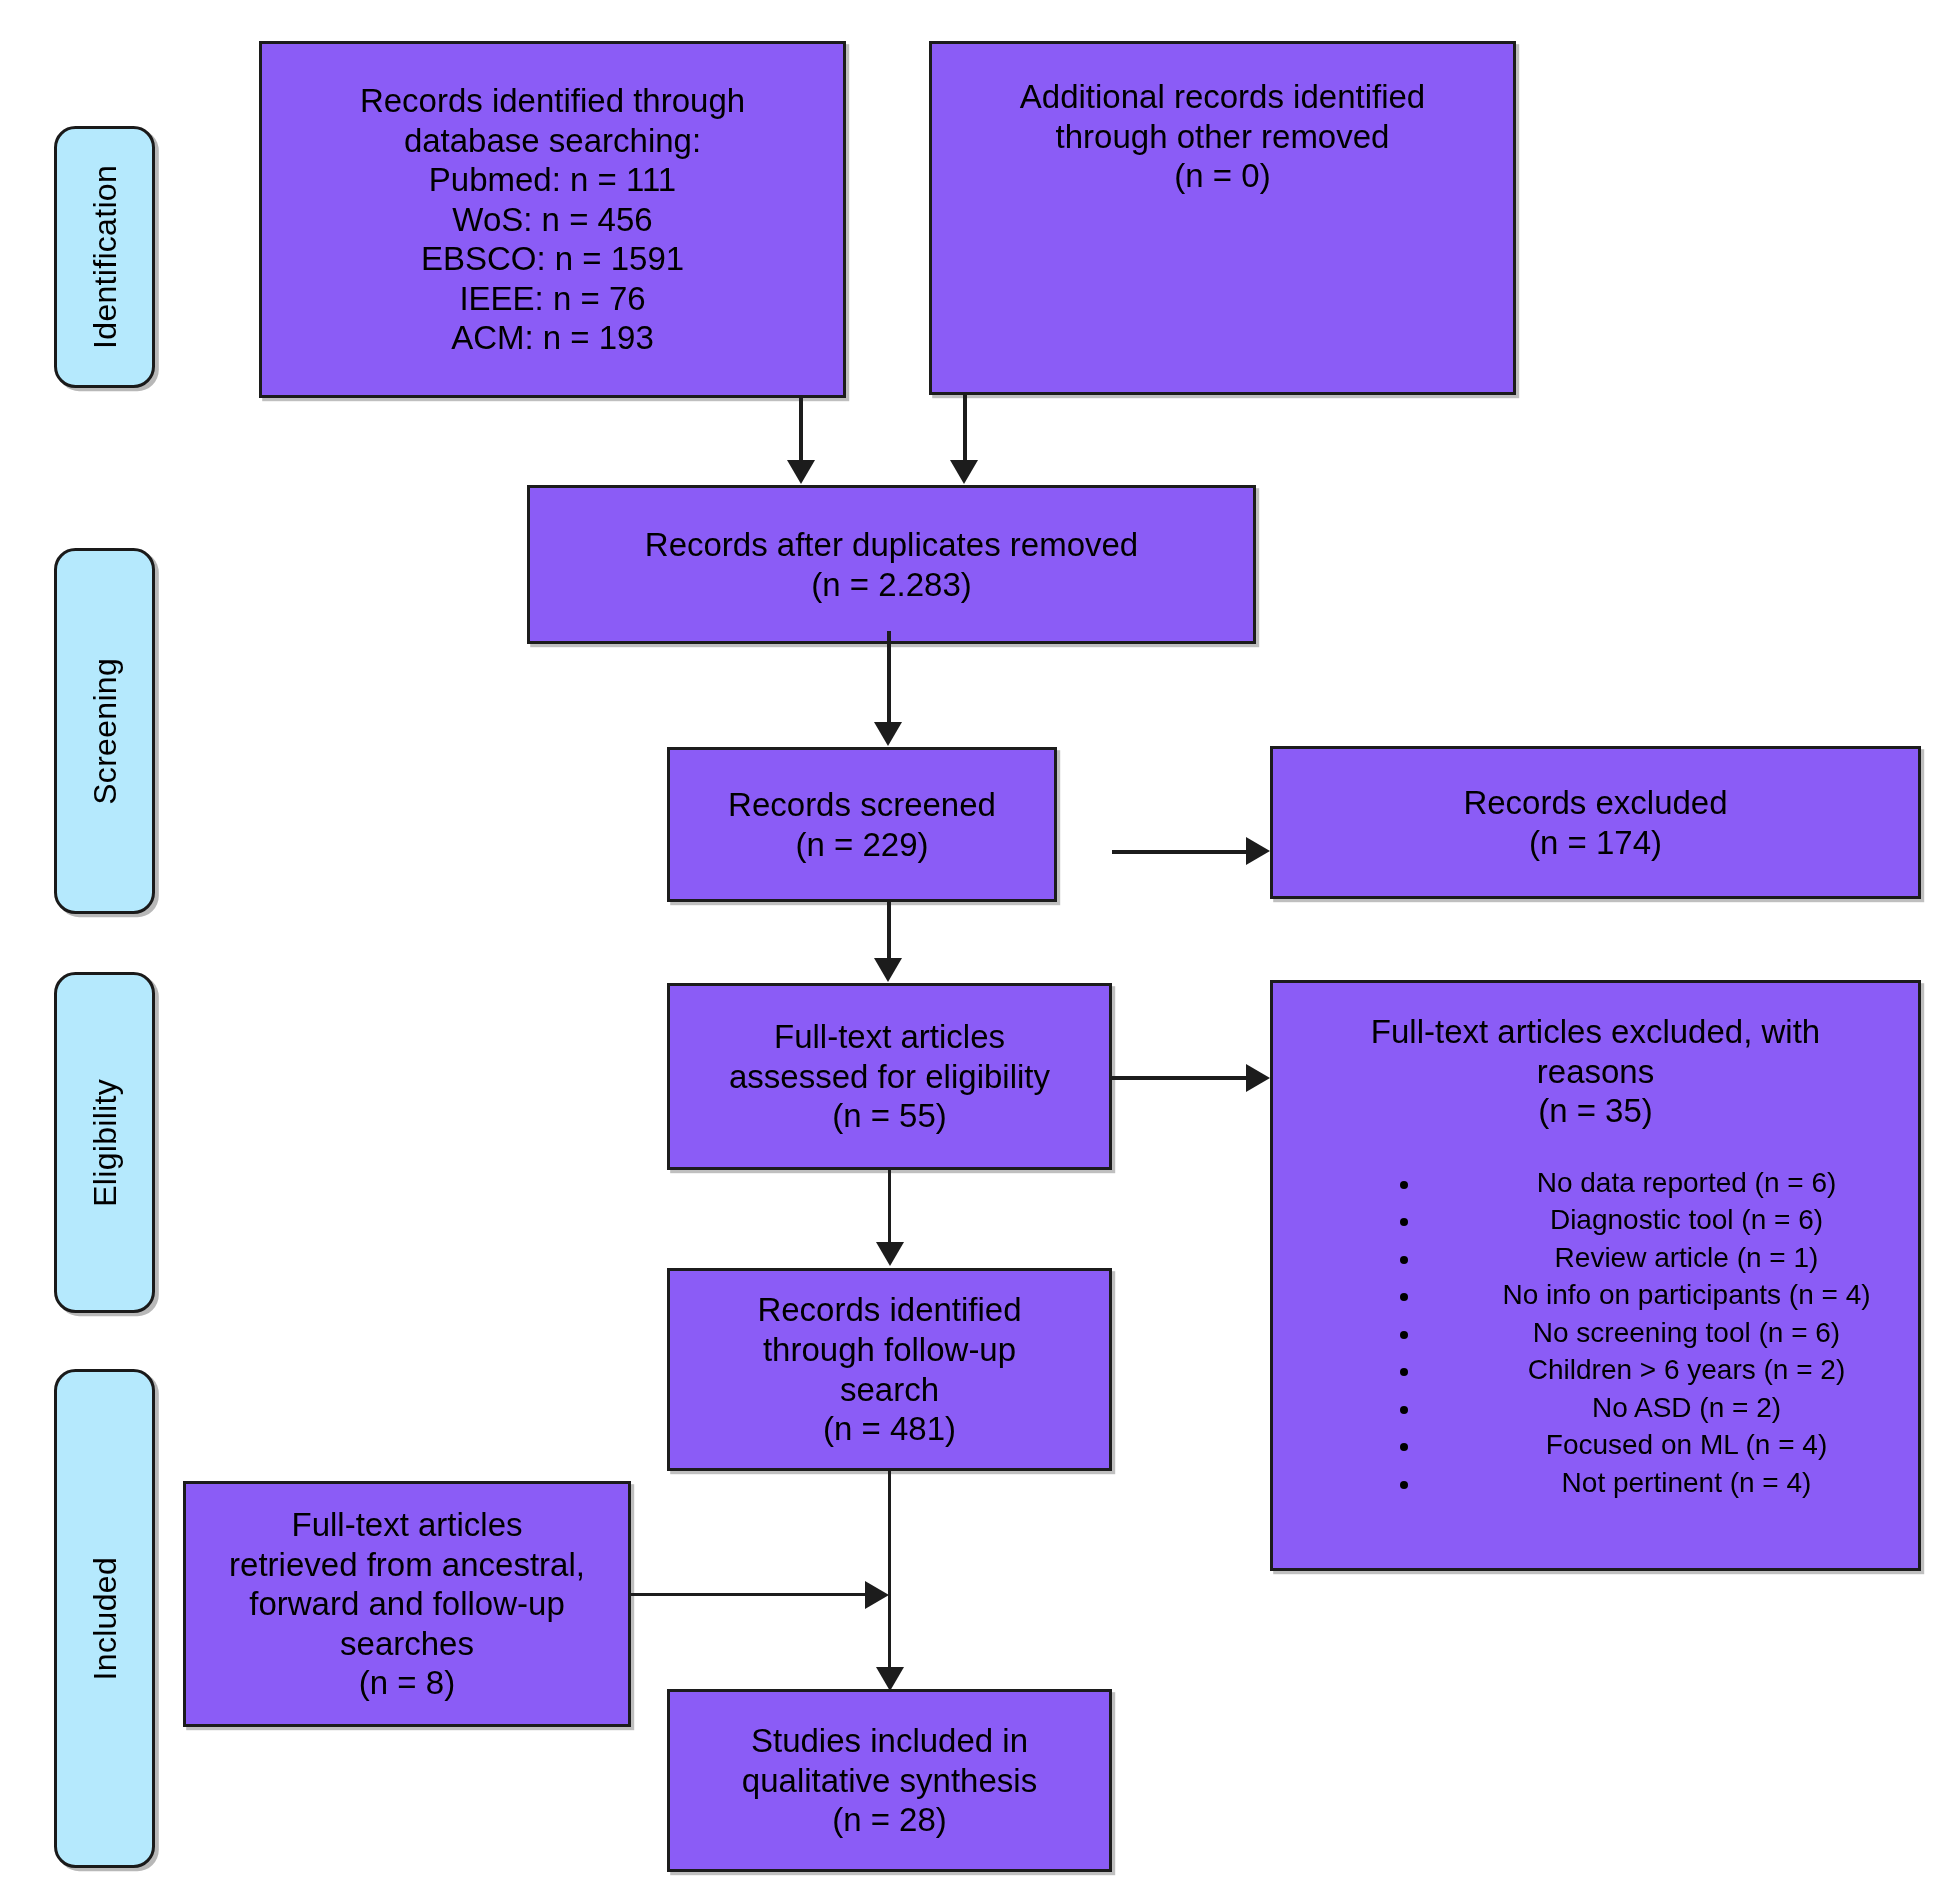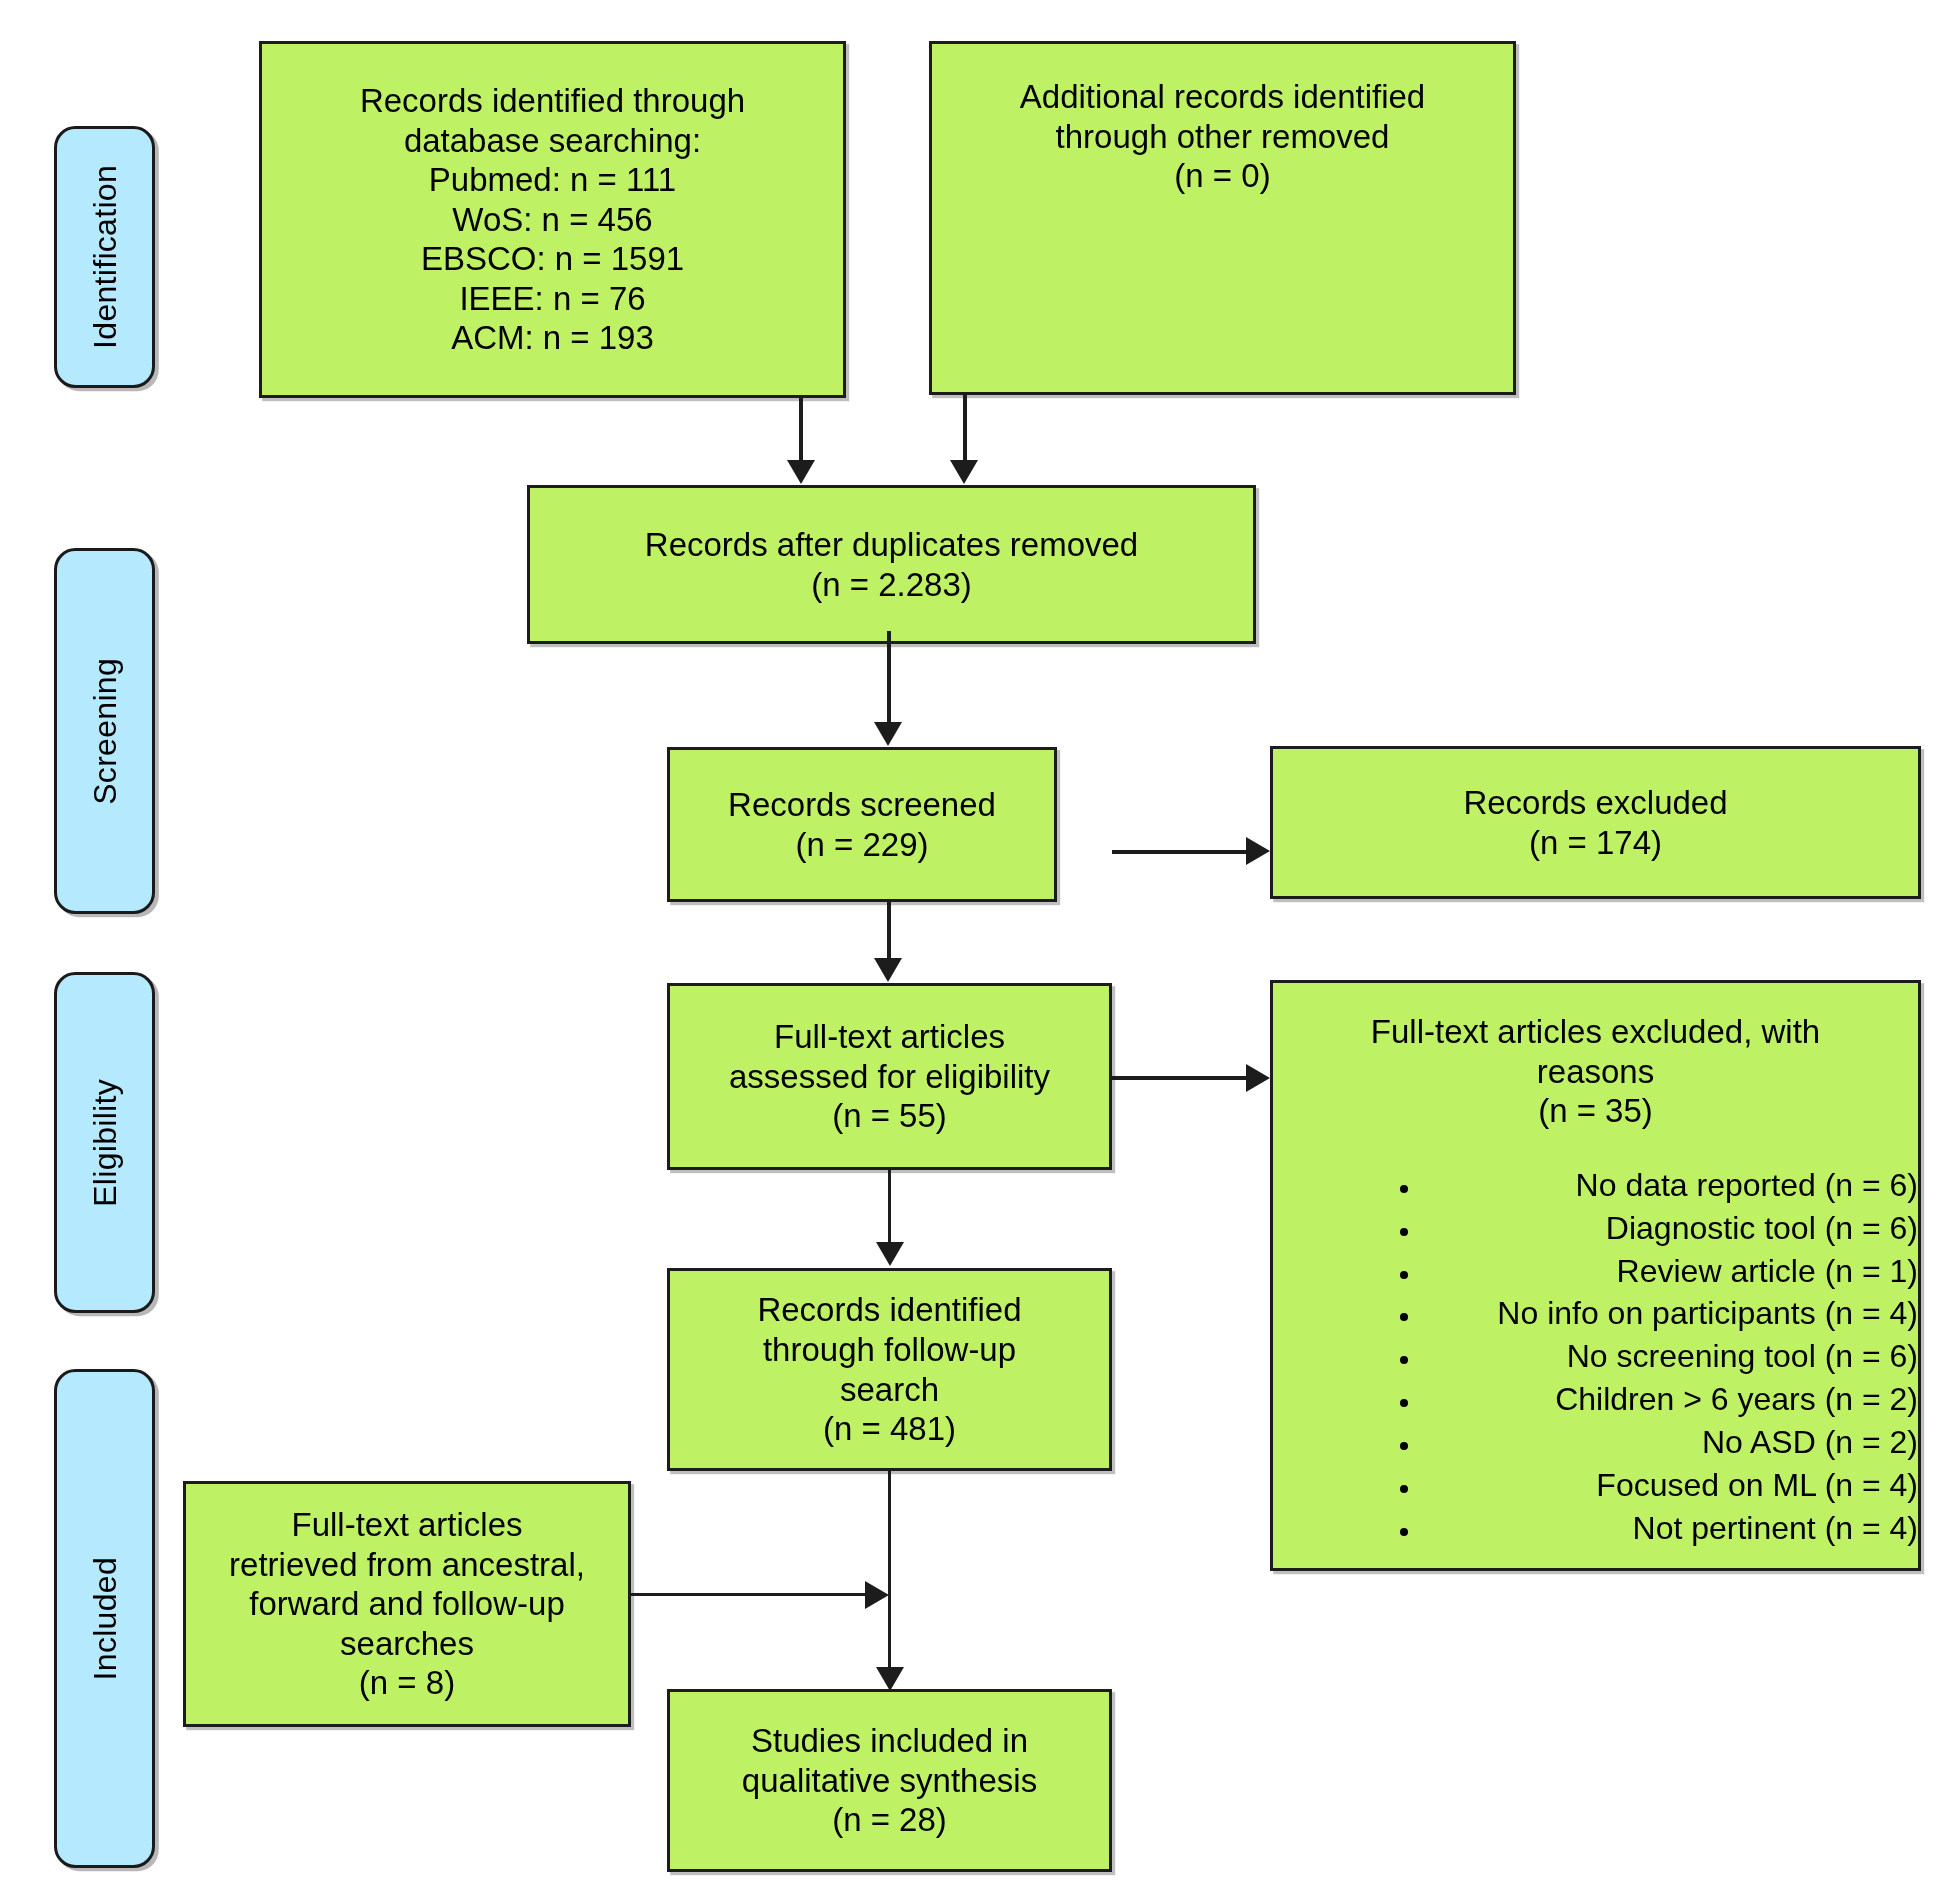--- a/index.html
+++ b/index.html
@@ -34,21 +34,21 @@
     font-size: 32px;
     color: #000;
     letter-spacing: 0.3px;
     white-space: nowrap;
     line-height: 1;
   }
 
   
   .box {
     position: absolute;
-    background: #bef264;
+    background: #8b5cf6;
     border: 3.2px solid #1c1c1c;
     display: flex;
     flex-direction: column;
     align-items: center;
     justify-content: center;
     text-align: center;
     box-shadow: 3.2px 3.2px 0 rgba(25,25,25,0.28);
   }
   .box .line {
     font-size: 33px;
@@ -68,25 +68,25 @@
     text-align: center;
     padding: 0 25px;
   }
   .reasons .head .line { font-size: 33px; line-height: 1.20; white-space: normal; }
   .reasons ul {
     margin: 33px 0 0 0;
     padding-left: 149px;
     list-style: disc;
   }
   .reasons ul li {
-    font-size: 32px;
+    font-size: 28px;
     line-height: 1.34;
     color: #000;
     padding-left: 33px;
-    text-align: right;
+    text-align: center;
   }
   .reasons ul li::marker { font-size: 25px; }
 
   
   .vline { position: absolute; background: #1c1c1c; width: 3.8px; }
   .hline { position: absolute; background: #1c1c1c; height: 3.8px; }
 
   .arrow-down {
     position: absolute;
     width: 0; height: 0;

